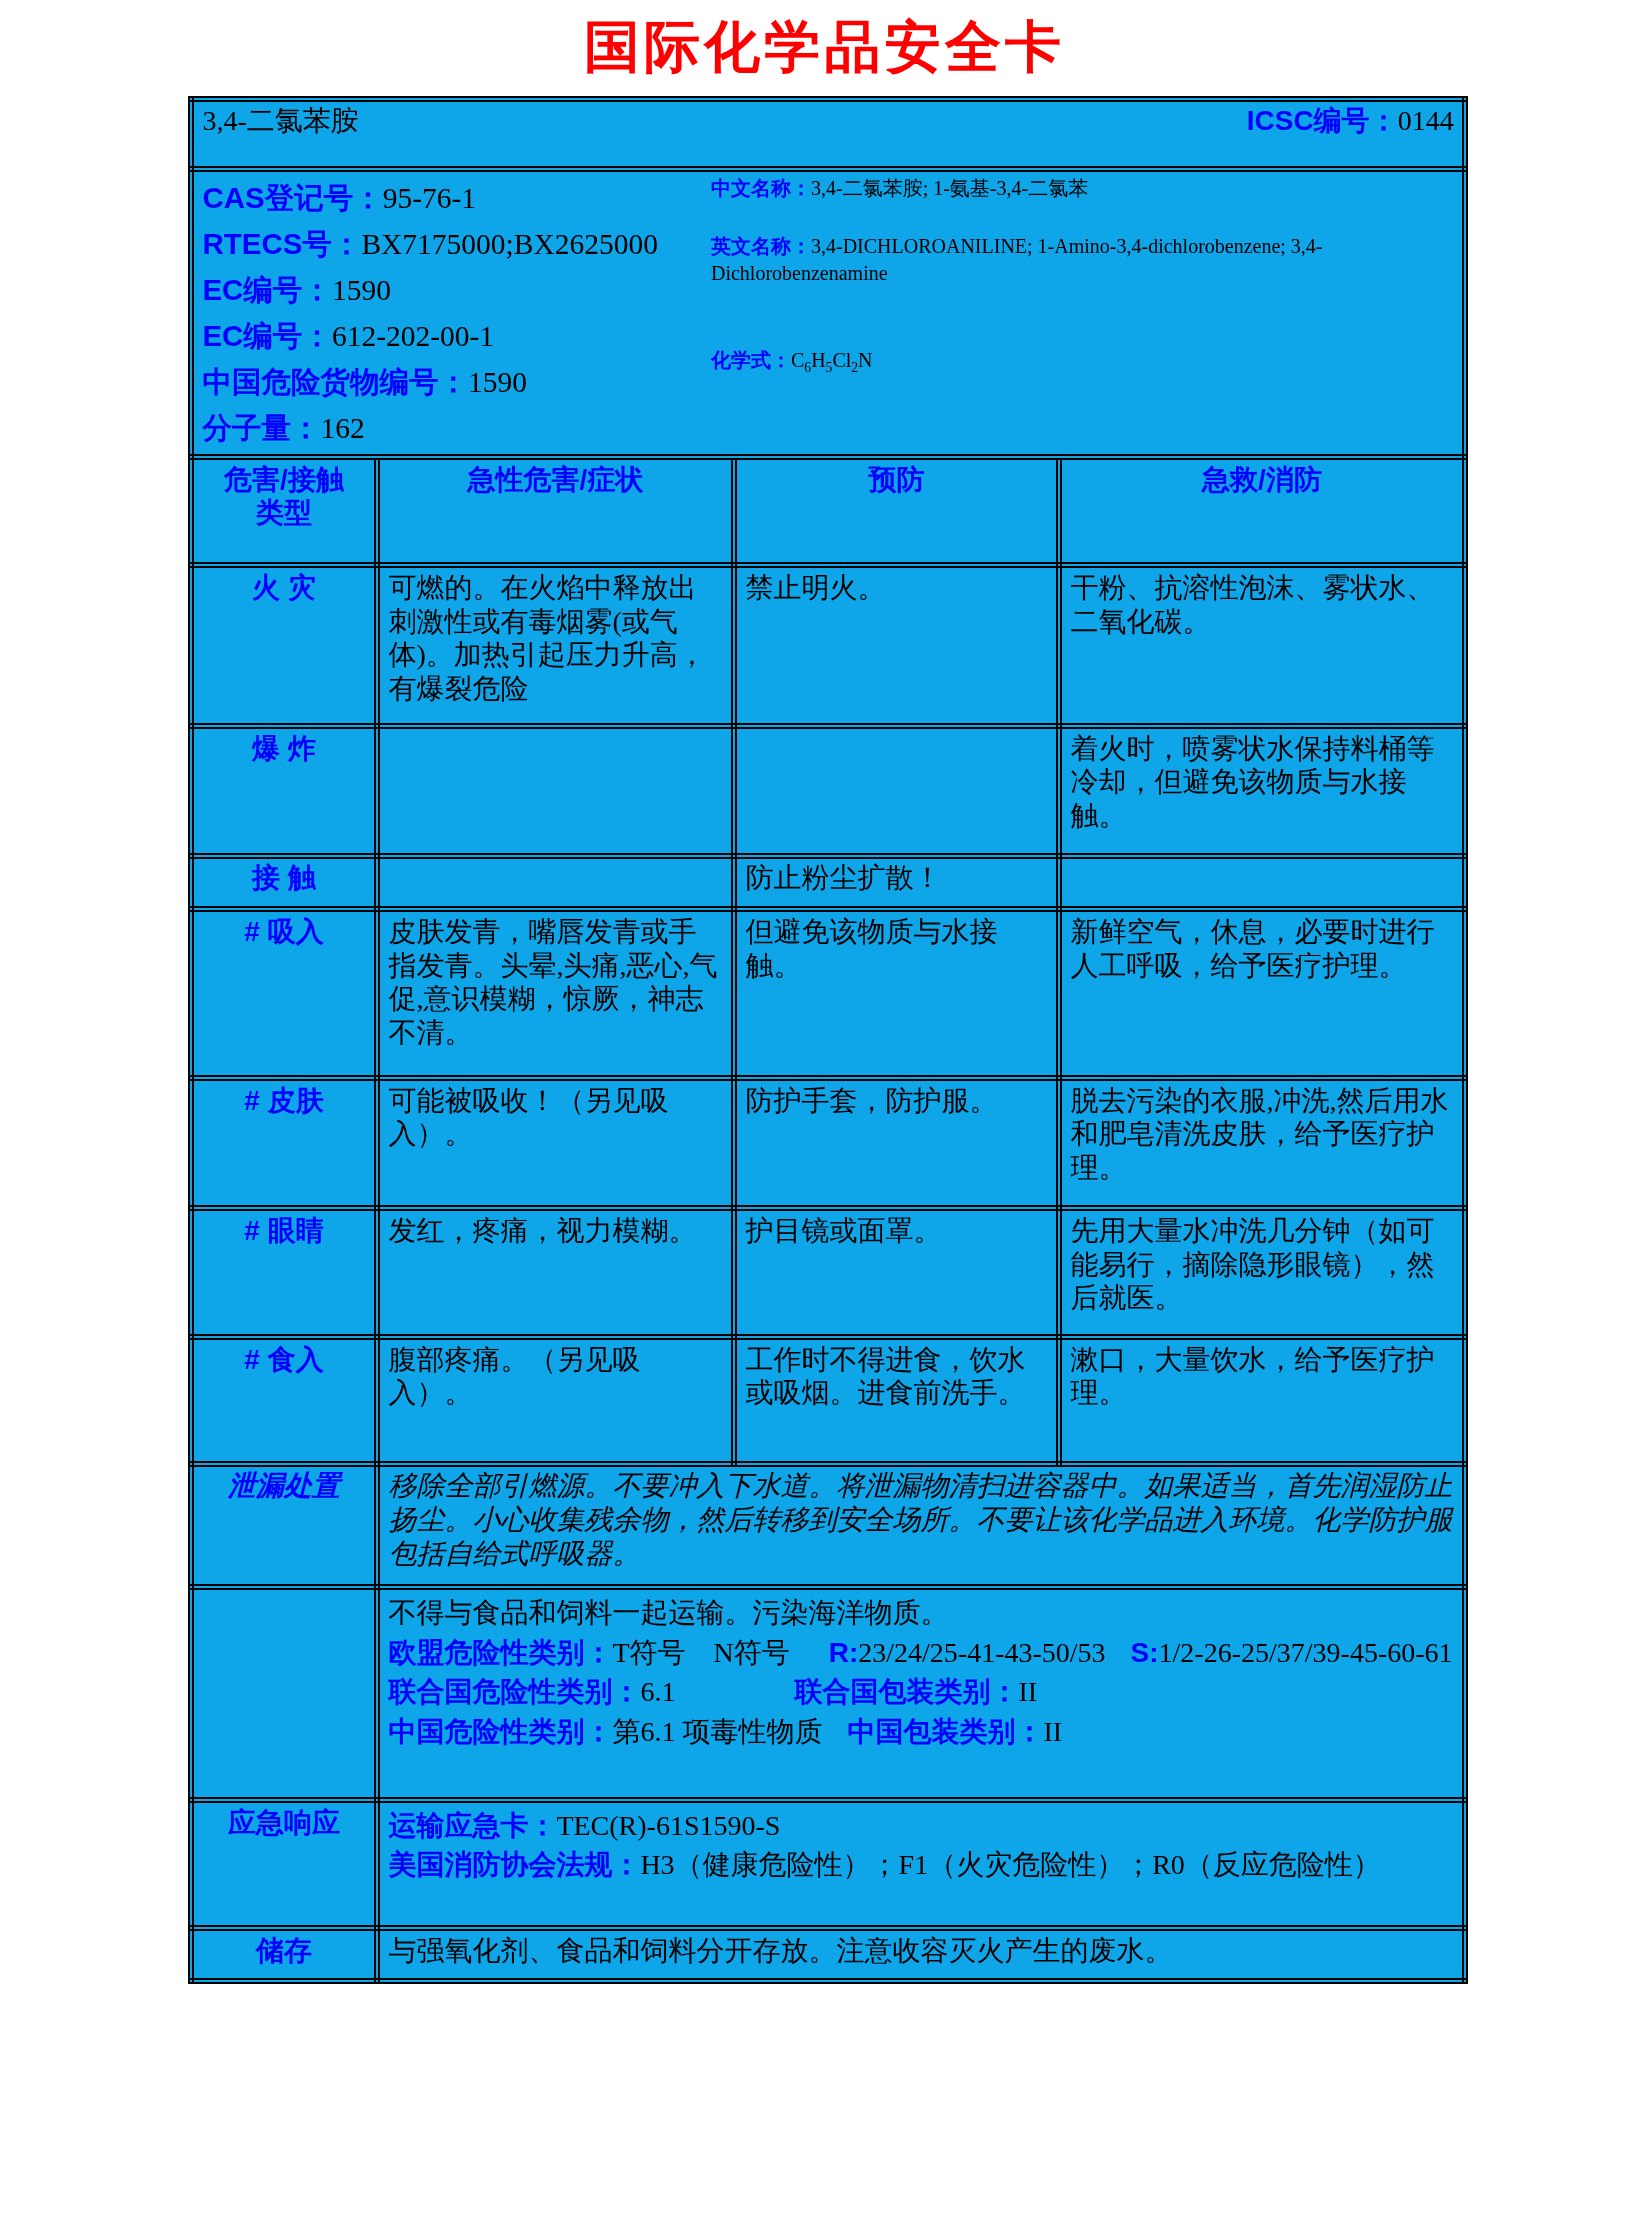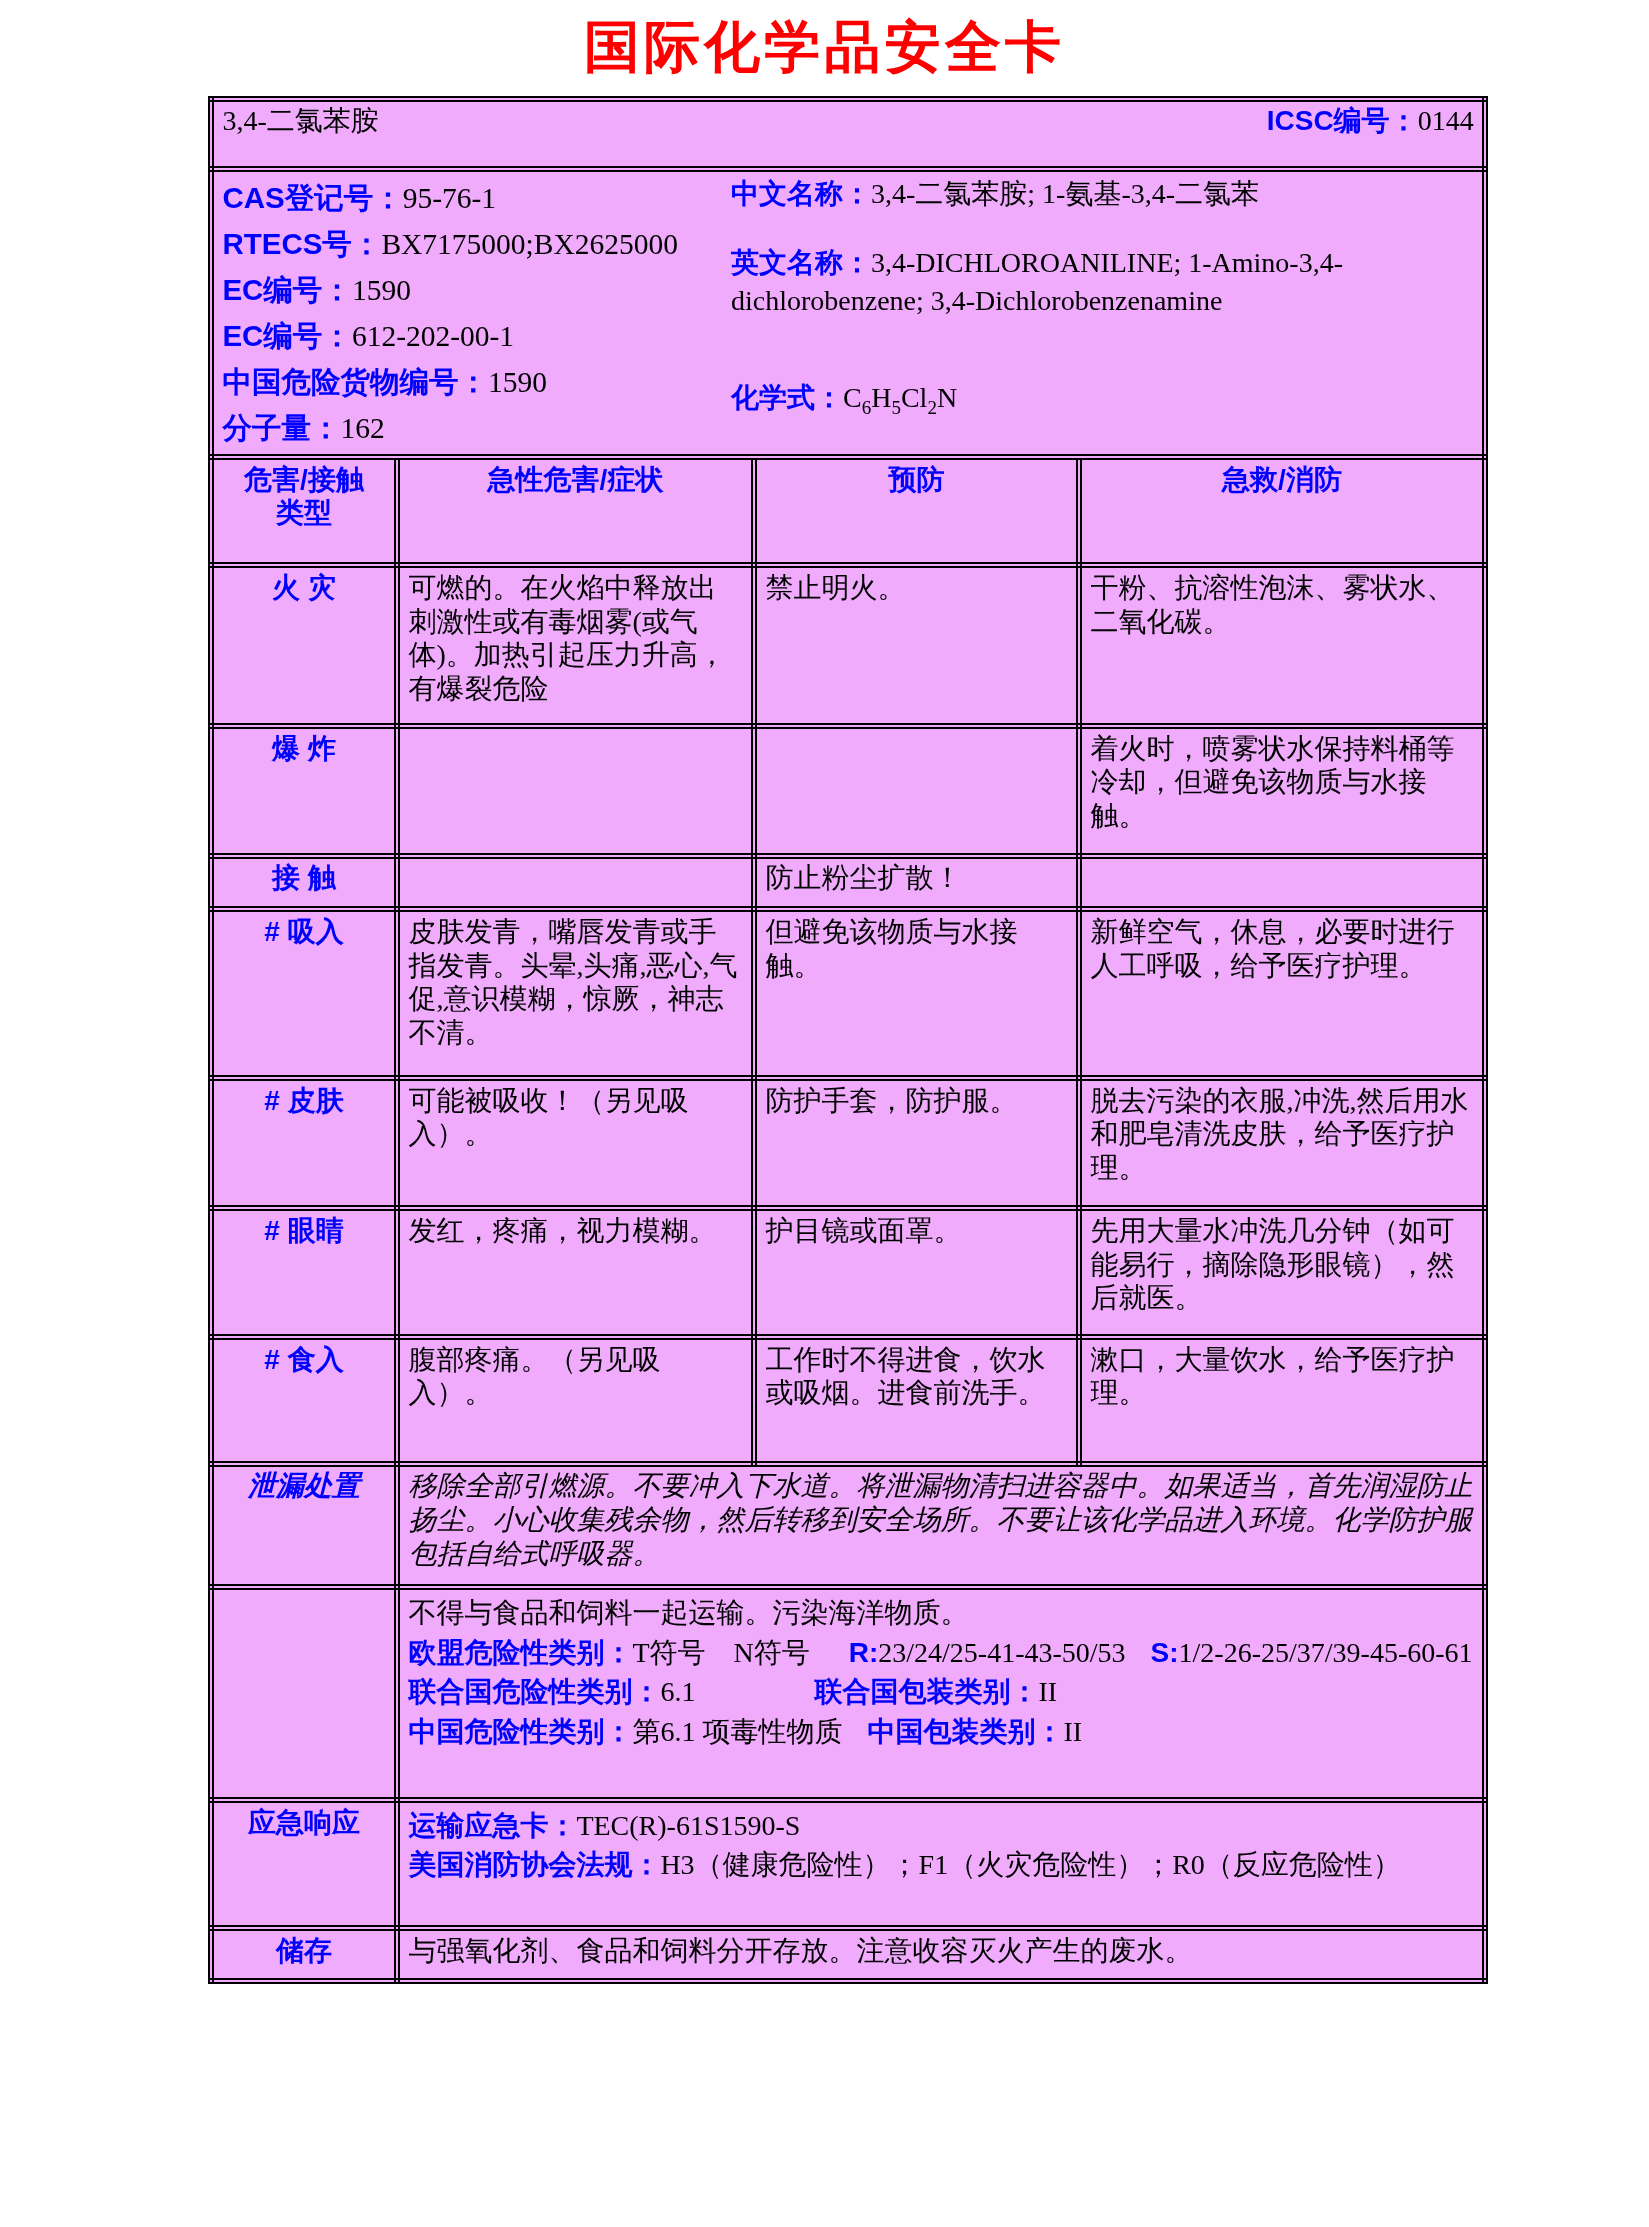--- a/index.html
+++ b/index.html
@@ -2,37 +2,37 @@
 <html style="font-size:11.2px"><head>
 <meta charset="utf-8">
 <style>
   html,body{margin:0;padding:0;background:#ffffff;}
   body{width:1649px;height:2227px;position:relative;
        font-family:"Liberation Serif","DejaVu Serif",serif;color:#000;}
   .sheet{position:absolute;left:188px;top:9.8px;width:1273px;}
   .page-title{margin:0 0 9.8px 0;text-align:center;
        font-family:"Liberation Sans","DejaVu Sans",sans-serif;
        font-weight:bold;font-size:56px;letter-spacing:4.2px;color:#ff0000;}
-  table.card{border-collapse:collapse;table-layout:fixed;width:1273px;background:#f0abfc;margin-left:20px;}
+  table.card{border-collapse:collapse;table-layout:fixed;width:1273px;background:#0ea5e9;}
   .card td,.card th{border:6.3px double #000;padding:2.8px 8.4px;vertical-align:top;
        font-size:28px;line-height:1.2;word-break:break-word;}
   col.c1{width:186px;}col.c2{width:357px;}col.c3{width:325px;}col.c4{width:406px;}
   .lbl{font-family:"Liberation Sans","DejaVu Sans",sans-serif;
        font-weight:bold;color:#0000ff;}
   
   .name-cell{height:59px;vertical-align:middle;font-size:31px;}
   .name-flex{display:flex;justify-content:space-between;align-items:center;}
   
   .id-cell{height:270px;border-radius:16px;}
   .id-flex{display:flex;}
   .id-left{width:503px;flex:none;}
   .id-line{line-height:45px;font-size:29.5px;white-space:nowrap;}
   .id-line .lbl{font-size:29.5px;}
   .id-right{flex:1;padding-left:5.6px;}
-  .id-right p{margin:0;font-size:28px;line-height:1.35;}
+  .id-right p{margin:0;font-size:20px;line-height:1.35;}
   .id-right .p-en{margin-top:31px;}
   .id-right .p-formula{margin-top:60px;}
   sub{font-size:68%;}
   
   .head-cell{height:97px;text-align:center;vertical-align:middle;
        font-family:"Liberation Sans","DejaVu Sans",sans-serif;
        font-weight:bold;color:#0000ff;font-size:32px;line-height:1.35;}
   
   .type-cell{text-align:center;vertical-align:middle;
        font-family:"Liberation Sans","DejaVu Sans",sans-serif;

